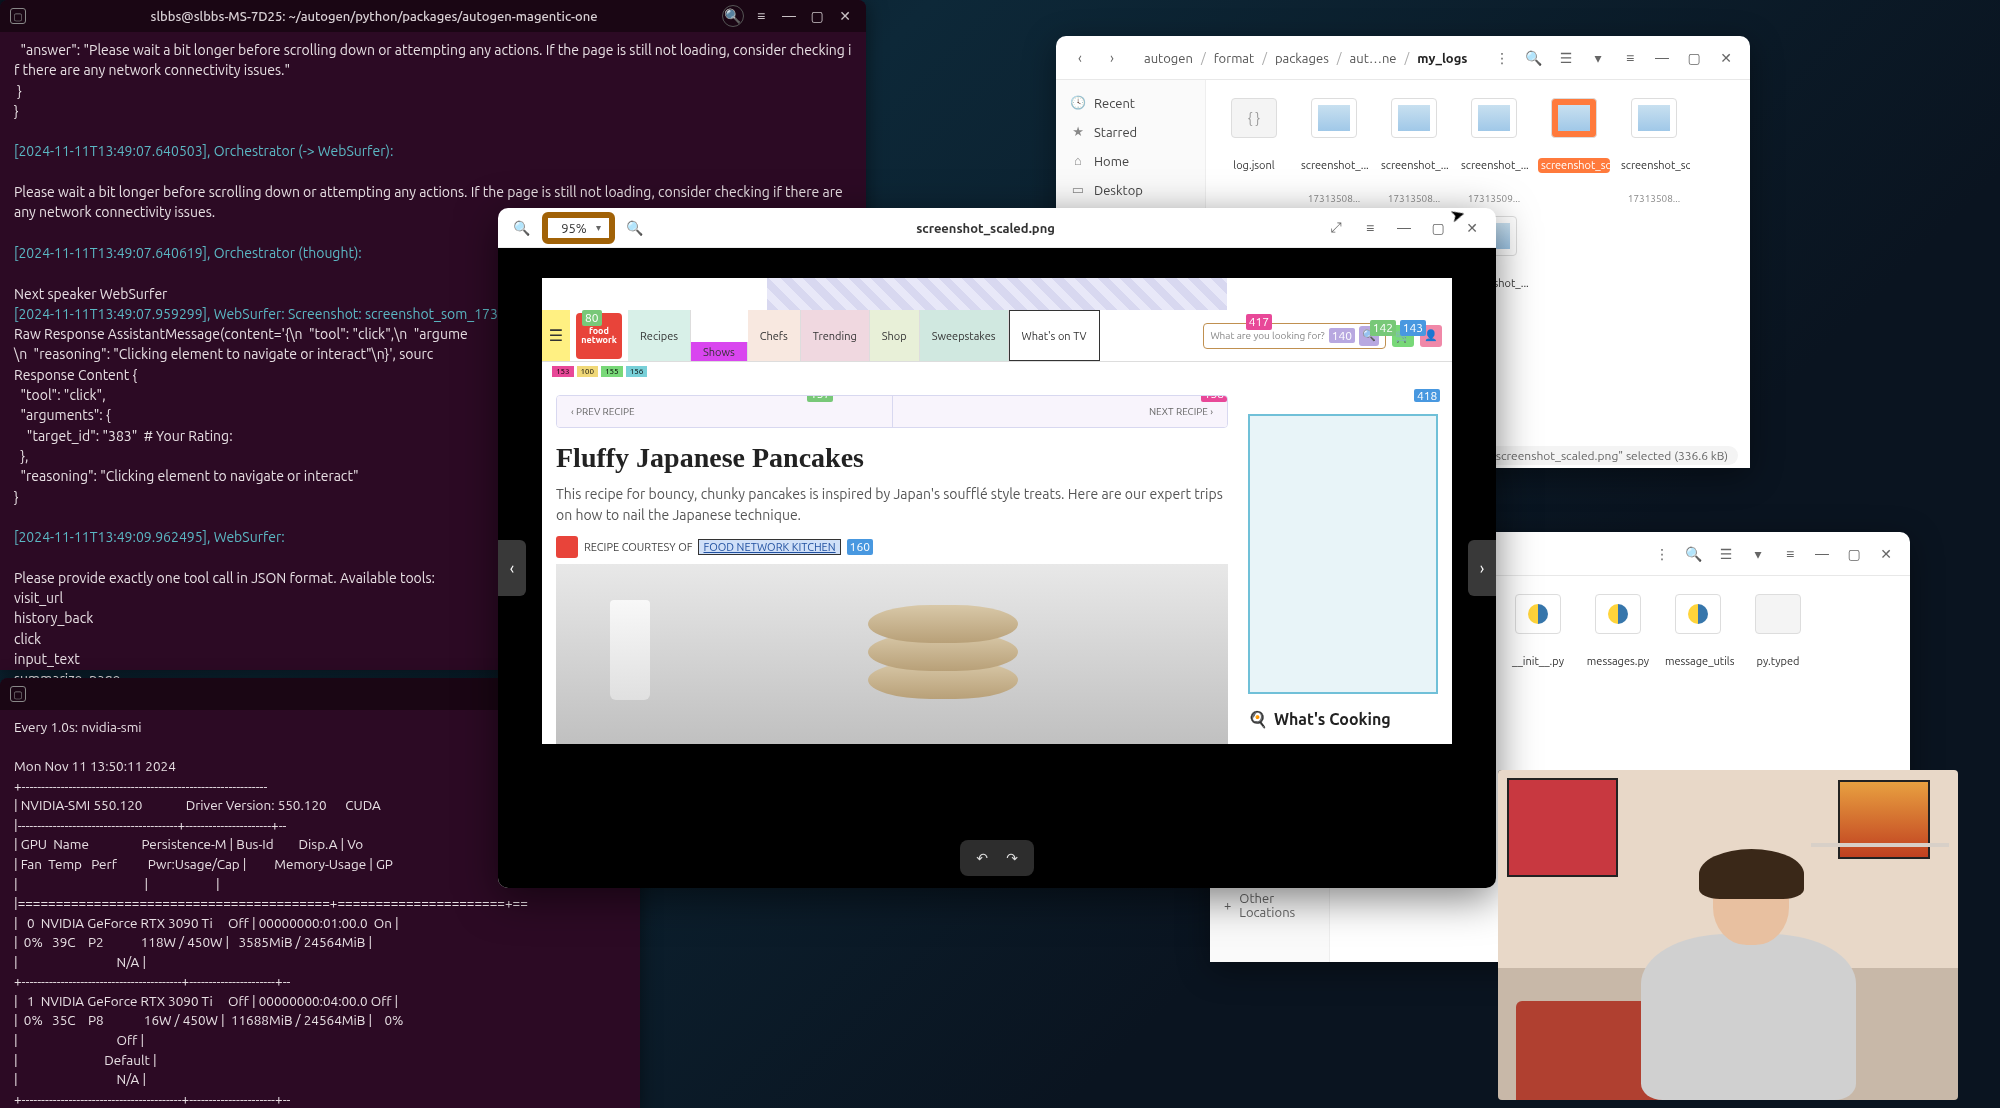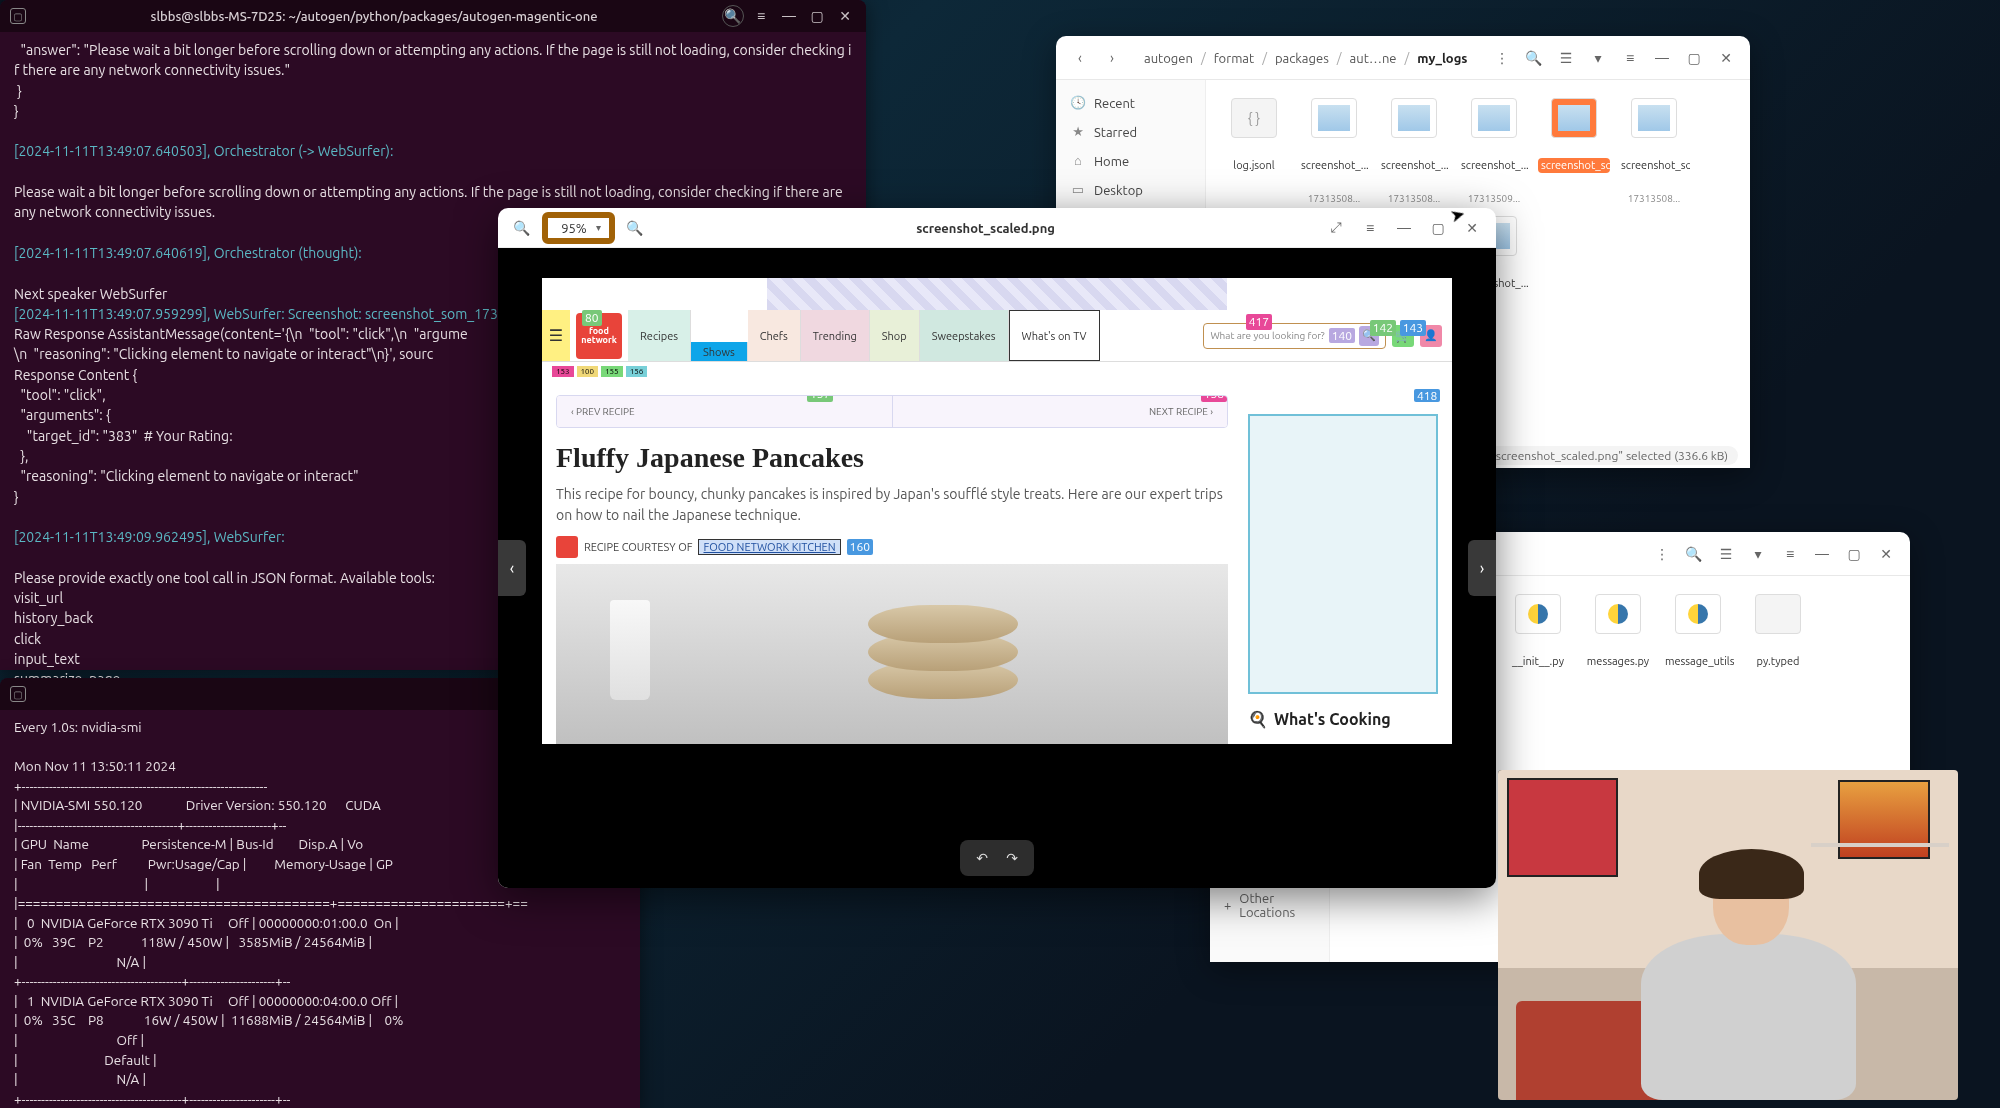--- a/index.html
+++ b/index.html
@@ -61,21 +61,21 @@
 
 
 .page{width:910px;background:#fff;font-family:Arial,sans-serif;}
 .ad-top{height:32px;background:repeating-linear-gradient(45deg,#d8d8f0 0 8px,#e8e8f8 8px 16px);margin:0 auto;width:460px;}
 .page-nav{display:flex;align-items:stretch;border-bottom:1px solid #ddd;height:52px;position:relative;}
 .page-logo{width:46px;height:46px;margin:3px 6px;background:#e8443a;border-radius:4px;display:flex;align-items:center;justify-content:center;color:#fff;font-size:9px;font-weight:bold;text-align:center;line-height:1;}
 .ham{width:28px;display:flex;align-items:center;justify-content:center;color:#333;font-size:16px;background:#fff082;}
 .nav-tabs{display:flex;}
 .nav-tab{padding:0 12px;display:flex;align-items:center;font-size:11px;color:#333;border-right:1px solid #ddd;position:relative;}
 .nav-tab.recipes{background:#d8f0e8;}
-.nav-tab.shows{background:#0ea5e9;margin-top:32px;}
+.nav-tab.shows{background:#d946ef;margin-top:32px;}
 .nav-tab.chefs{background:#f8e8e0;}
 .nav-tab.trending{background:#f0d8e0;}
 .nav-tab.shop{background:#e8f0d8;}
 .nav-tab.sweep{background:#d0e8e0;}
 .nav-tab.tv{background:#fff;border:1px solid #333;}
 .nav-right{margin-left:auto;display:flex;align-items:center;gap:6px;padding-right:10px;}
 .search-box{display:flex;align-items:center;border:1px solid #c09050;border-radius:4px;padding:2px 6px;background:#fff;font-size:10px;color:#888;}
 .sr-ic{width:20px;height:20px;background:#b8a8e0;display:flex;align-items:center;justify-content:center;border-radius:3px;margin-left:4px;font-size:11px;}
 .cart-ic{width:22px;height:22px;background:#78d878;border-radius:3px;display:flex;align-items:center;justify-content:center;font-size:13px;}
 .acct-ic{width:22px;height:22px;background:#f088a8;border-radius:3px;display:flex;align-items:center;justify-content:center;font-size:11px;}

